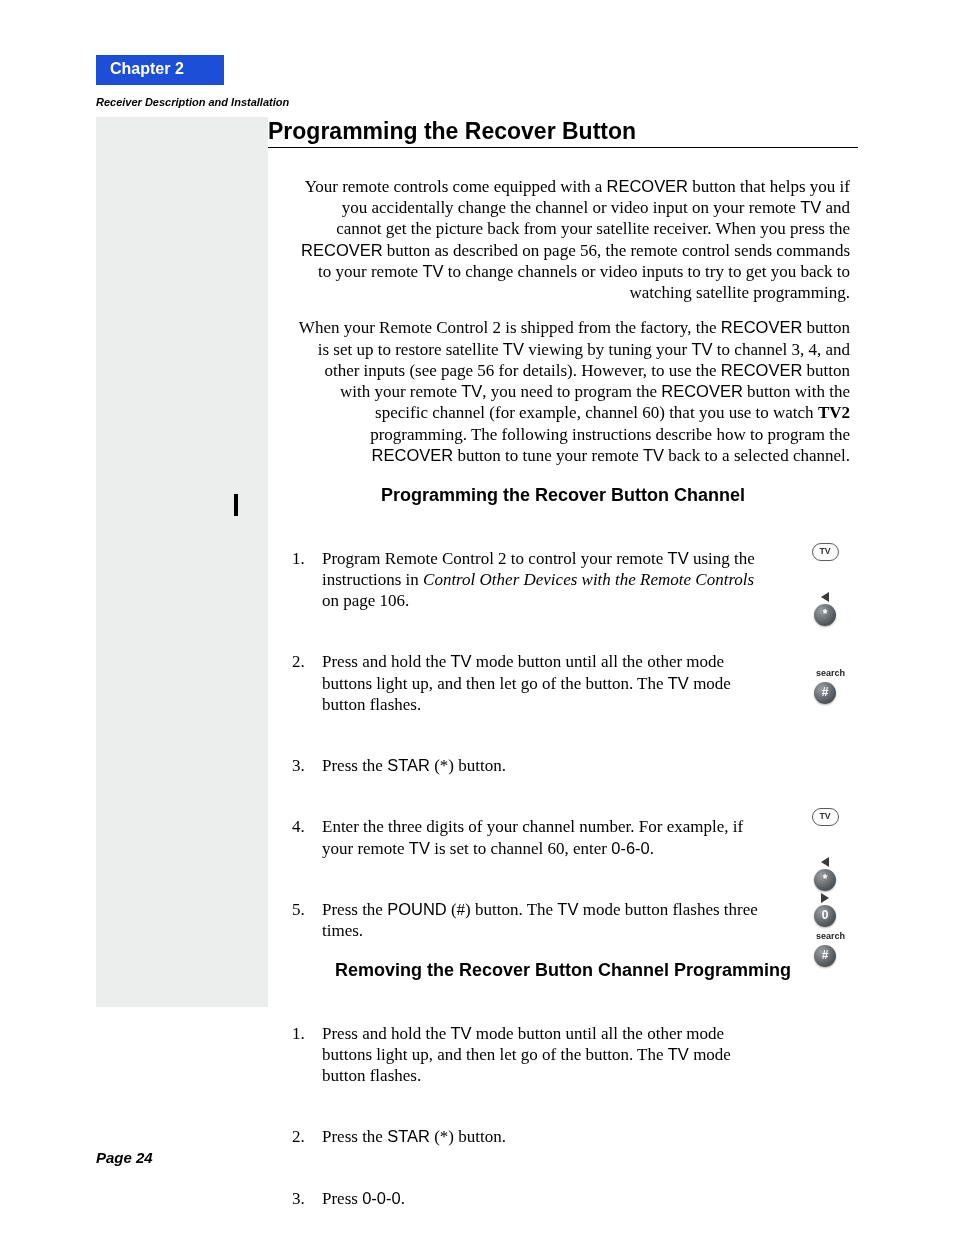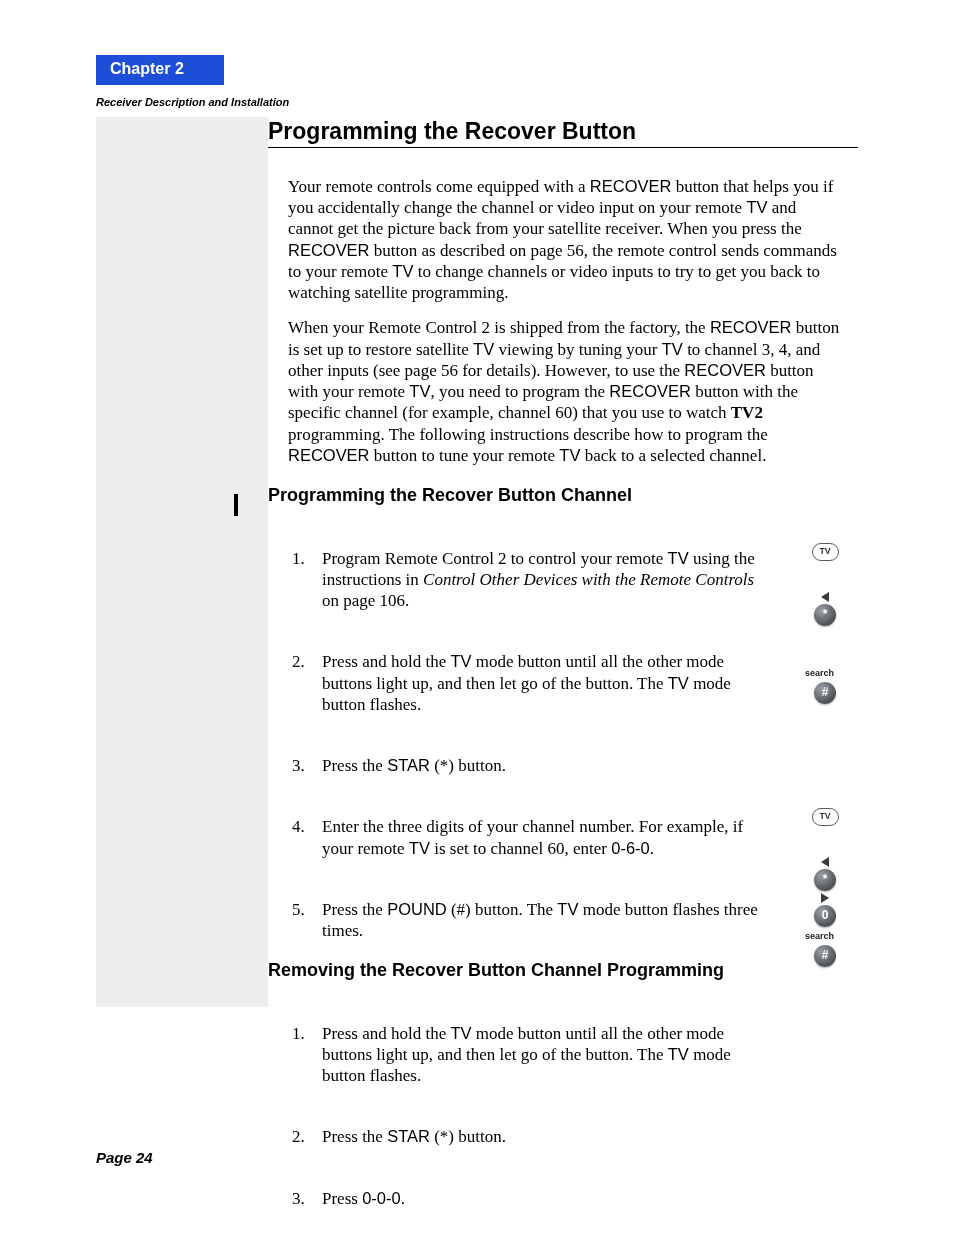--- a/index.html
+++ b/index.html
@@ -62,32 +62,34 @@
     width: 590px;
   }
   h1.page-title {
     font-family: Arial, Helvetica, sans-serif;
     font-weight: bold;
     font-size: 23px;
     border-bottom: 1.5px solid #000;
     margin-bottom: 28px;
   }
   .para {
-    margin-left: 20px;
+    margin-left: 29px;
     margin-bottom: 14px;
     white-space: pre-wrap;
     line-height: 1.25;
     width: 553px;
+    text-align: right;
   }
   h2.section {
     font-family: Arial, Helvetica, sans-serif;
     font-weight: bold;
     font-size: 18px;
     margin-top: 18px;
     margin-bottom: 12px;
+    text-align: center;
   }
   ol.steps {
     margin-left: 24px;
     list-style: none;
     counter-reset: step;
   }
   ol.steps > li {
     counter-increment: step;
     position: relative;
     padding-left: 30px;
@@ -139,21 +141,21 @@
   }
   .tri {
     width: 0; height: 0; margin: 2px auto;
   }
   .tri.left  { border-top: 5px solid transparent; border-bottom: 5px solid transparent; border-right: 8px solid #3b3b3b; }
   .tri.right { border-top: 5px solid transparent; border-bottom: 5px solid transparent; border-left: 8px solid #3b3b3b; }
   .lbl {
     font-family: Arial, Helvetica, sans-serif;
     font-weight: bold;
     font-size: 9px;
-    text-align: left;
+    text-align: right;
     color: #222;
     margin-bottom: 2px;
   }
 </style>
 </head>
 <body>
 
 <div class="page">
   <div class="chapter-tab">Chapter 2</div>
   <div class="breadcrumb">Receiver Description and Installation</div>

